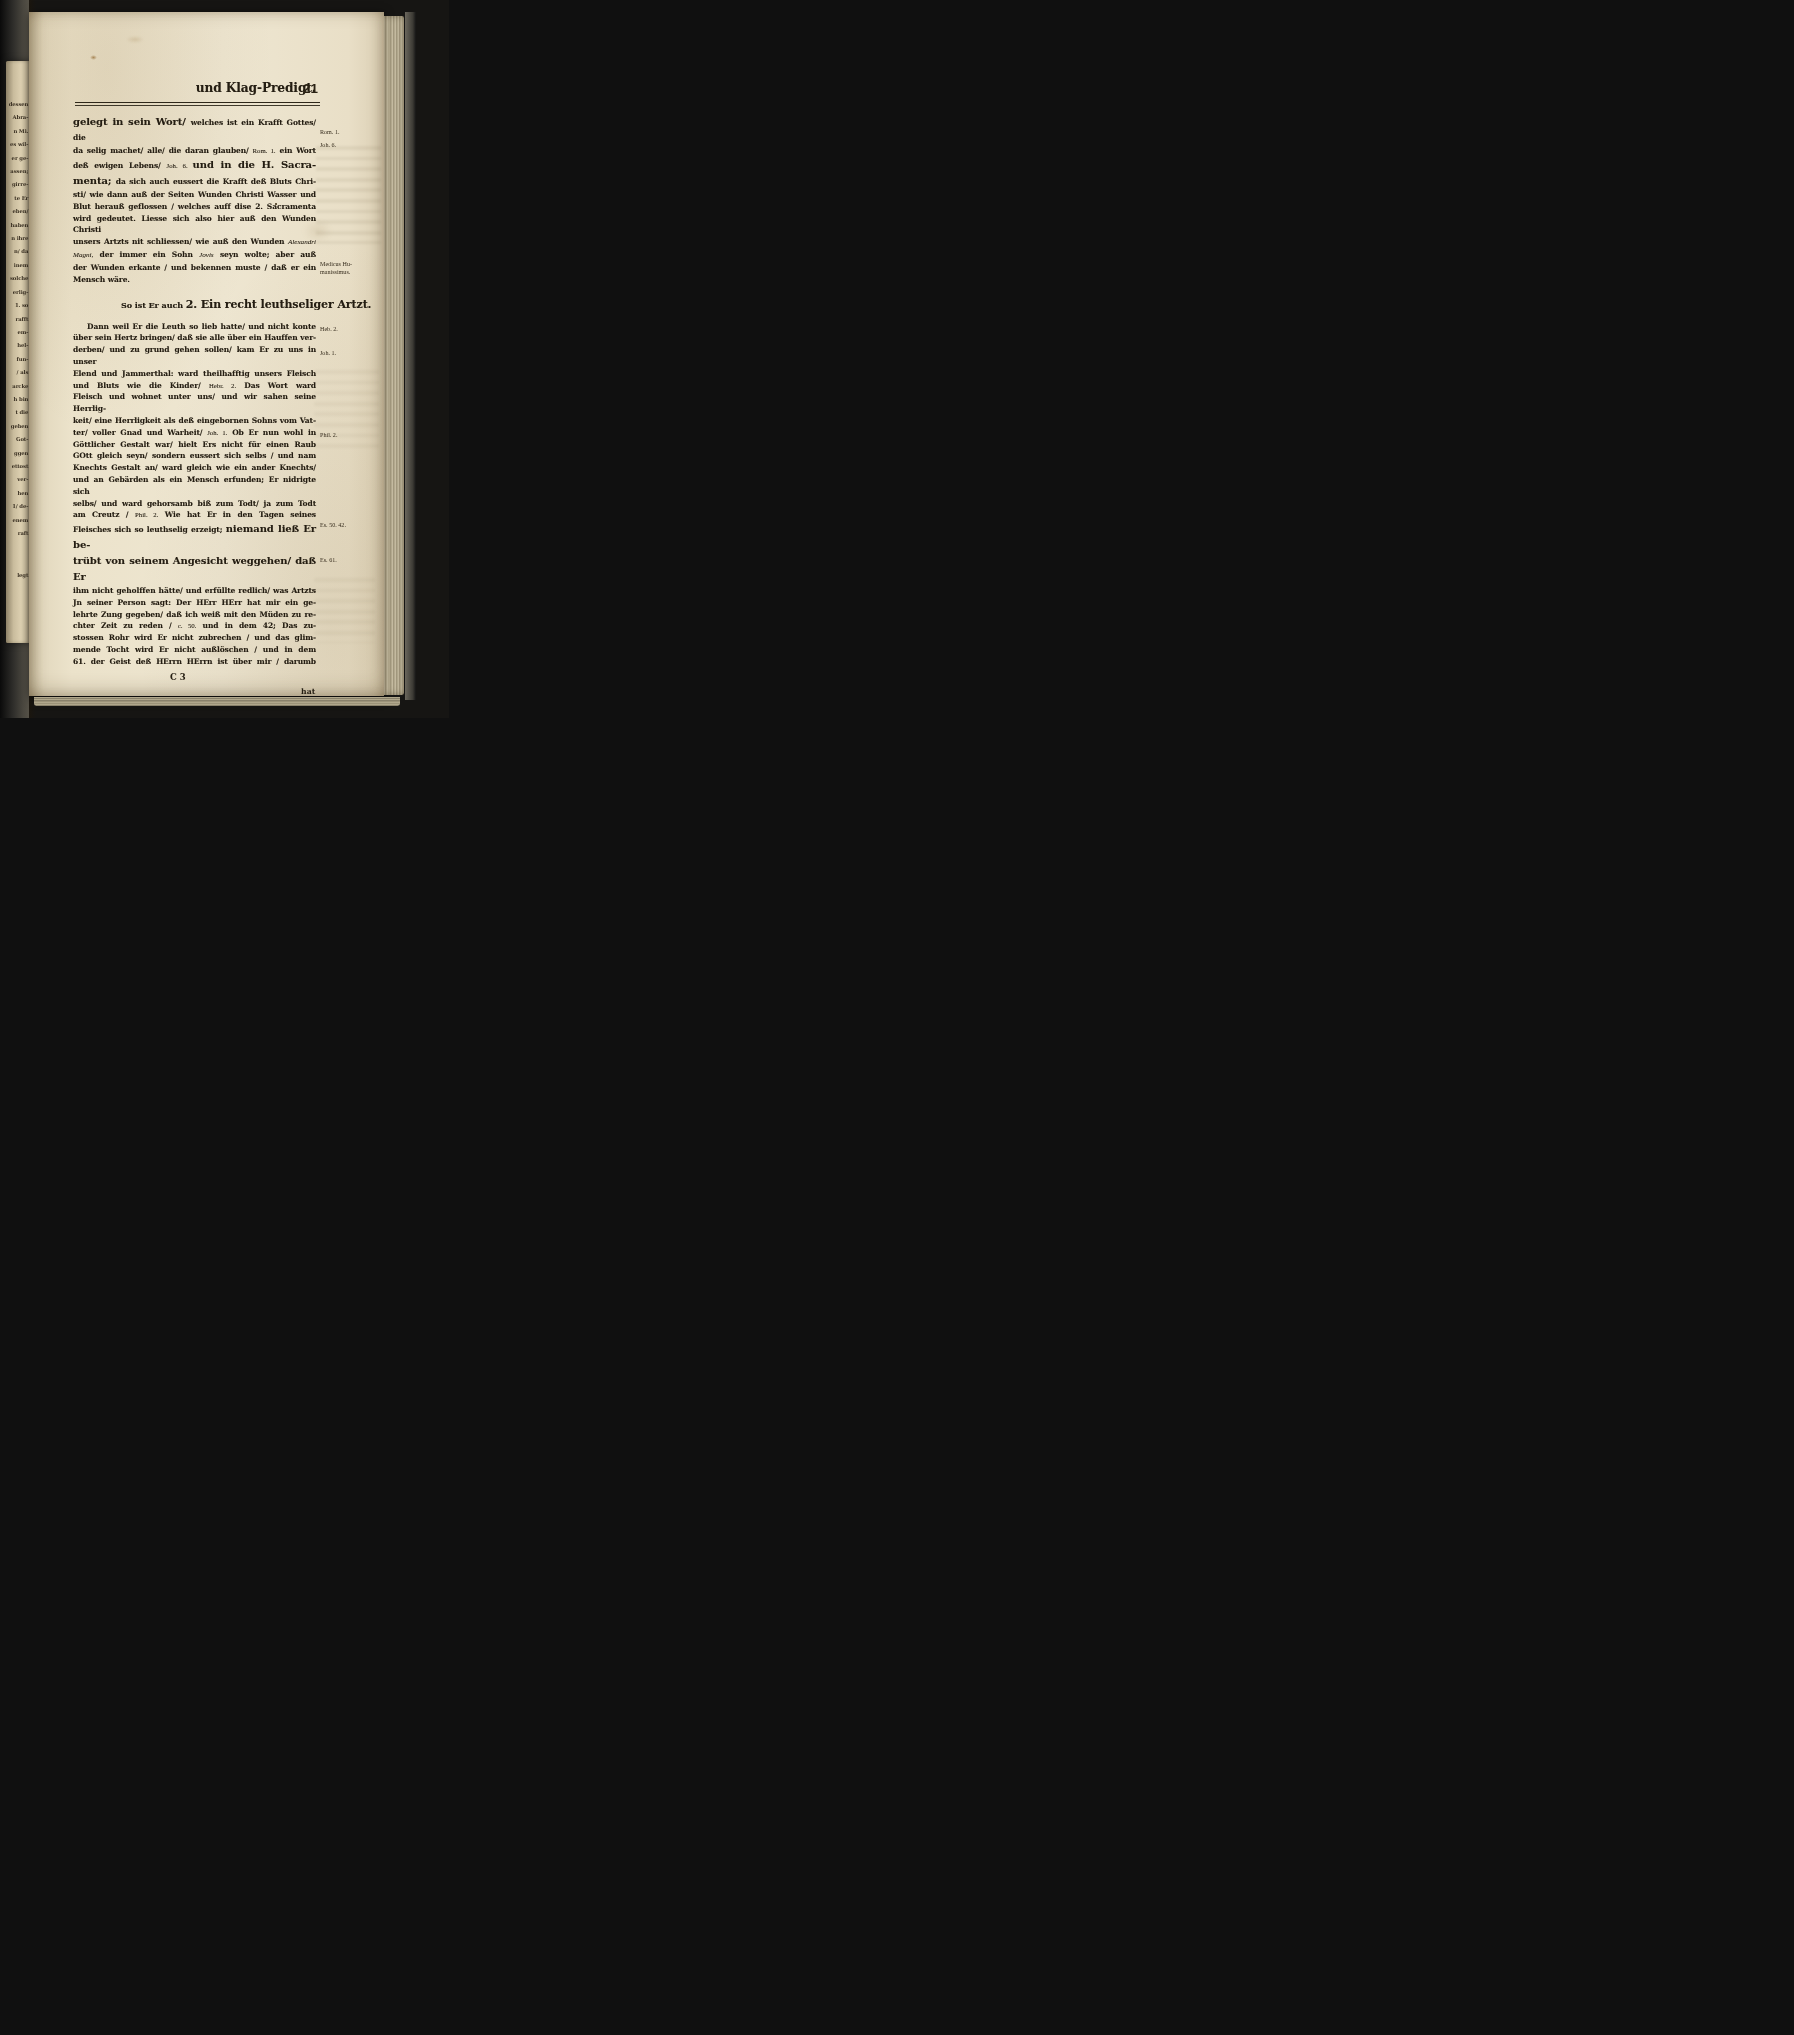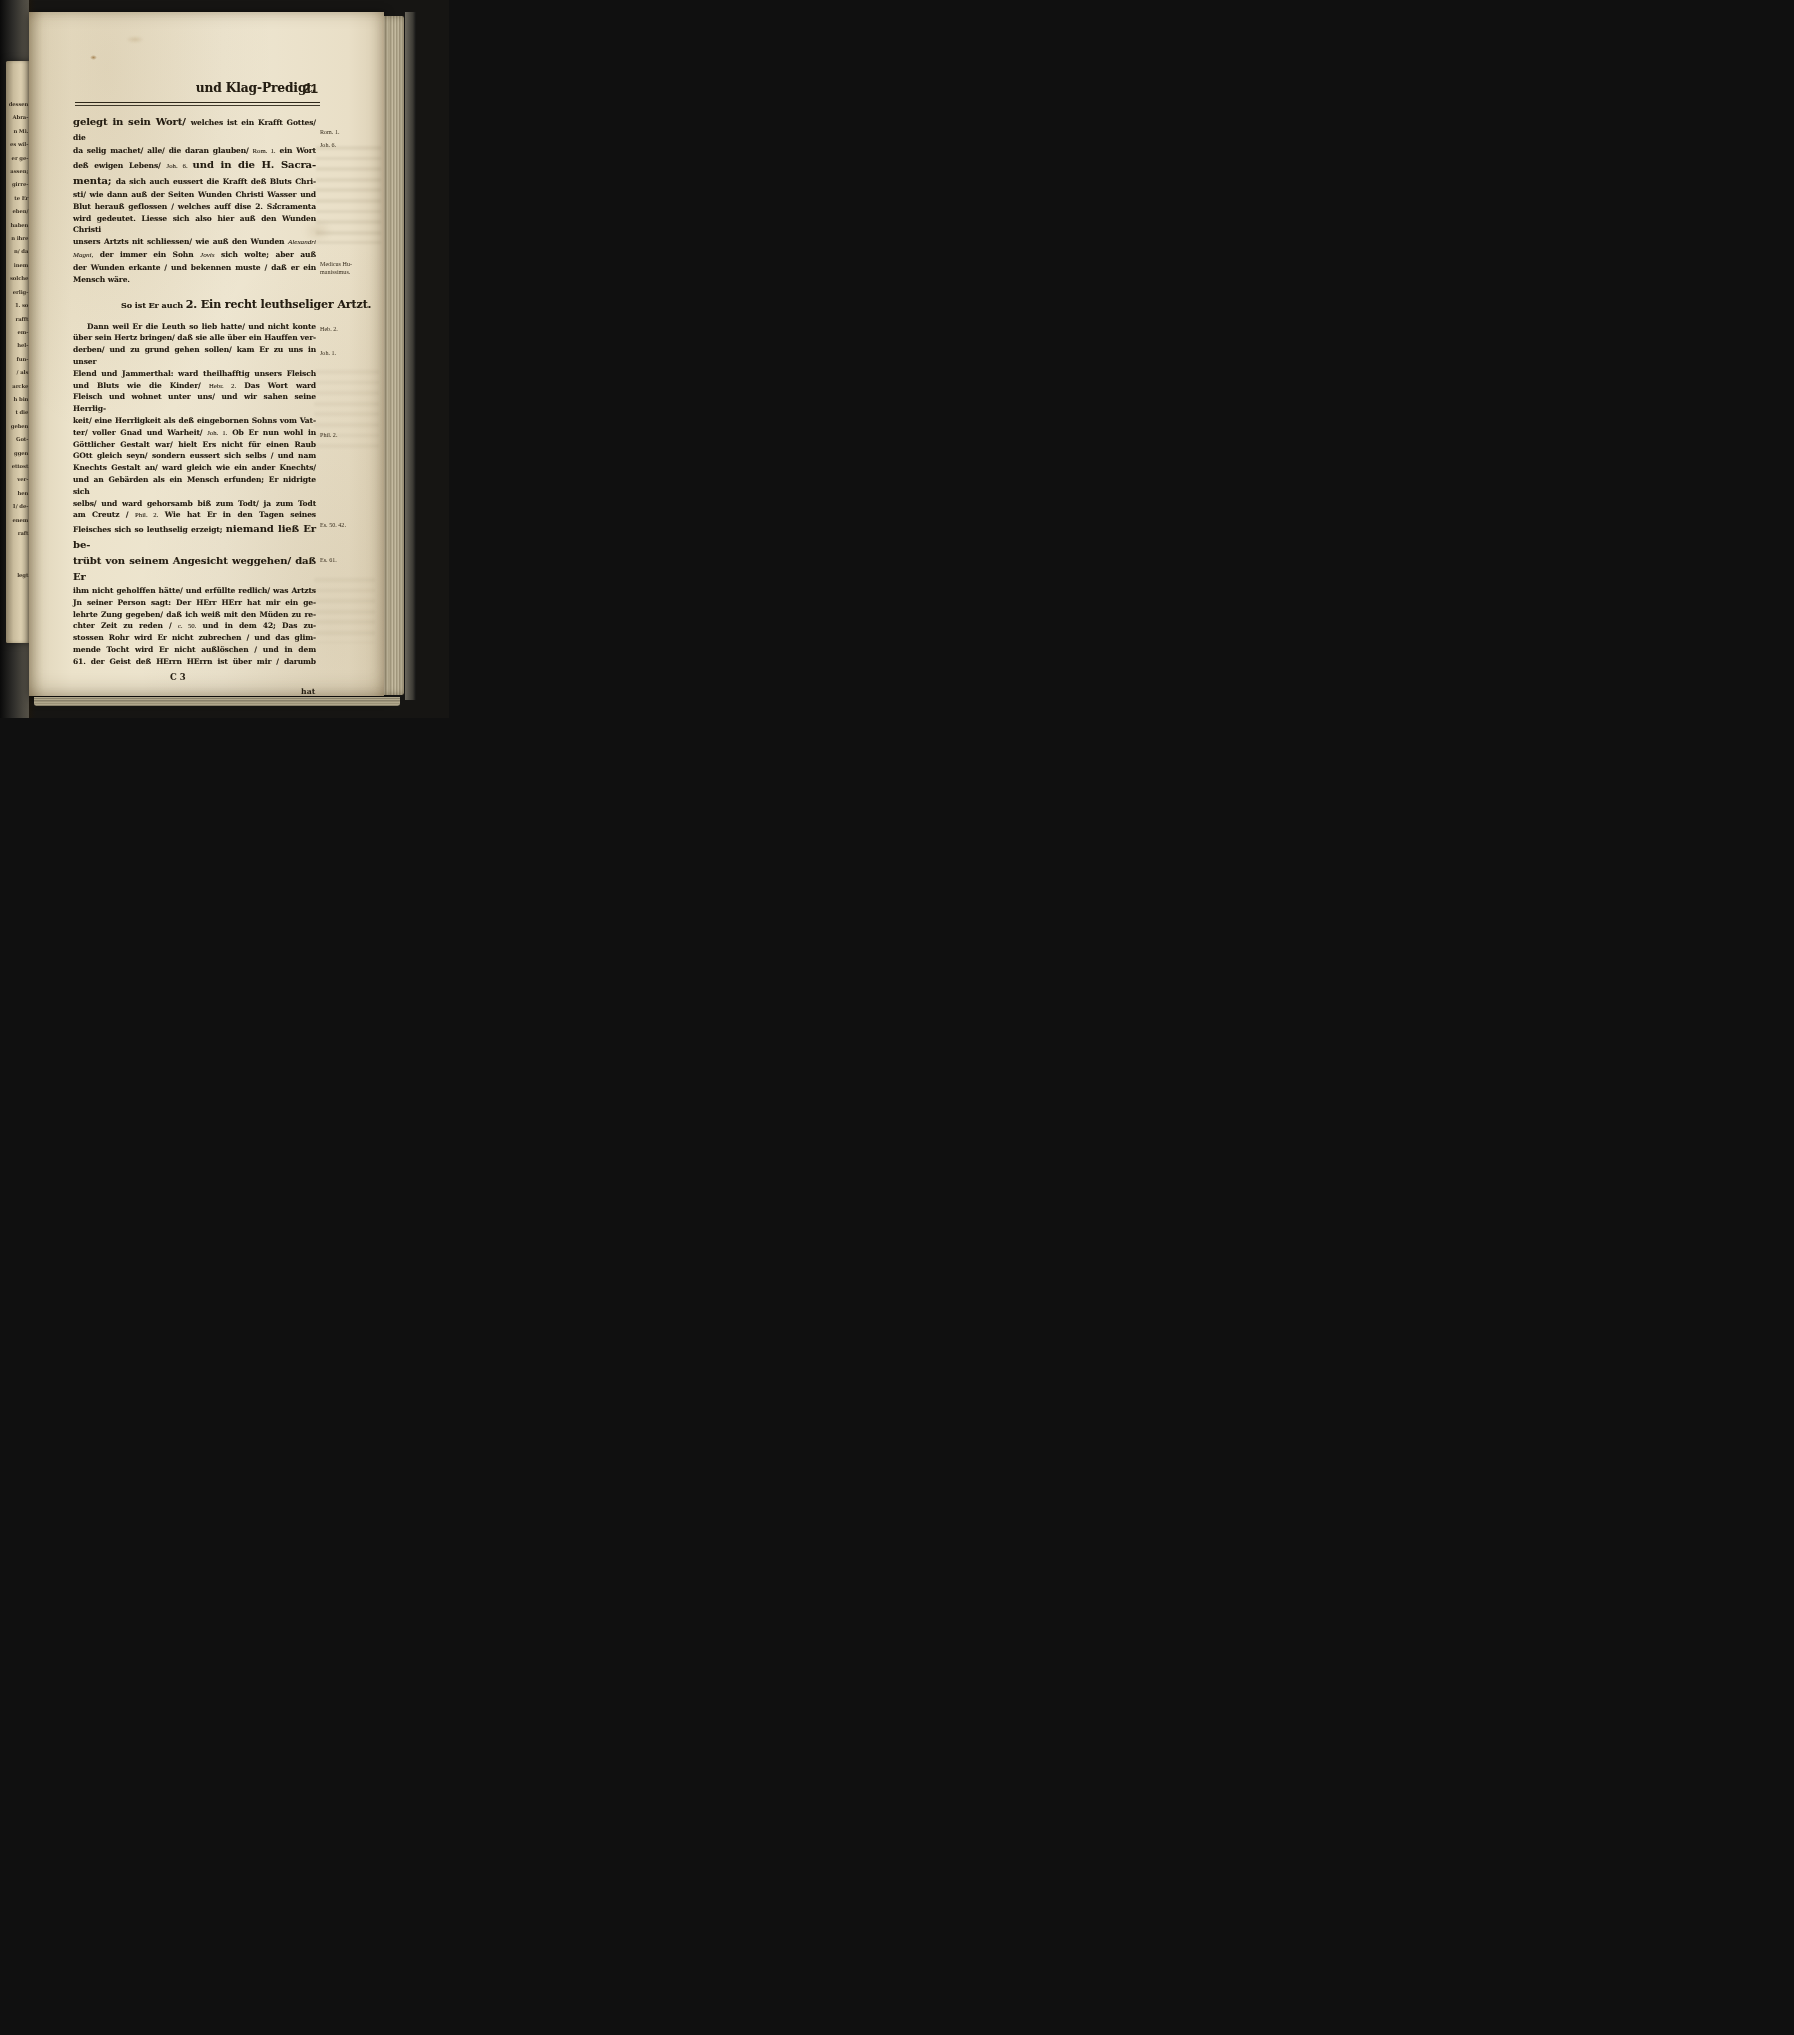--- a/index.html
+++ b/index.html
@@ -144,21 +144,21 @@
     <div class="textcol">
       <div>
           <div class="tline tall"><span class="lg">gelegt in sein Wort/ </span><span>welches ist ein Krafft Gottes/ die</span></div>
           <div class="tline"><span>da selig machet/ alle/ die daran glauben/ </span><span class="cit">Rom. 1.</span><span> ein Wort</span></div>
           <div class="tline tall"><span>deß ewigen Lebens/ </span><span class="cit">Joh. 6. </span><span class="lg">und in die H. Sacra-</span></div>
           <div class="tline tall"><span class="lg">menta; </span><span>da sich auch eussert die Krafft deß Bluts Chri-</span></div>
           <div class="tline"><span>sti/ wie dann auß der Seiten Wunden Christi Wasser und</span></div>
           <div class="tline"><span>Blut herauß geflossen / welches auff dise 2. Sacramenta</span></div>
           <div class="tline"><span>wird gedeutet. Liesse sich also hier auß den Wunden Christi</span></div>
           <div class="tline"><span>unsers Artzts nit schliessen/ wie auß den Wunden </span><span class="rom">Alexandri</span></div>
-          <div class="tline"><span class="rom">Magni,</span><span> der immer ein Sohn </span><span class="rom">Jovis</span><span> sich wolte; aber auß</span></div>
+          <div class="tline"><span class="rom">Magni,</span><span> der immer ein Sohn </span><span class="rom">Jovis</span><span> seyn wolte; aber auß</span></div>
           <div class="tline"><span>der Wunden erkante / und bekennen muste / daß er ein</span></div>
           <div class="tline noj"><span>Mensch wäre.</span></div>
         </div>
 
       <div class="heading fr">
         <span class="lead">So ist Er auch </span><span class="emph">2. Ein recht leuthseliger Artzt.</span>
       </div>
 
       <div>
           <div class="tline ind"><span>Dann weil Er die Leuth so lieb hatte/ und nicht konte</span></div>

